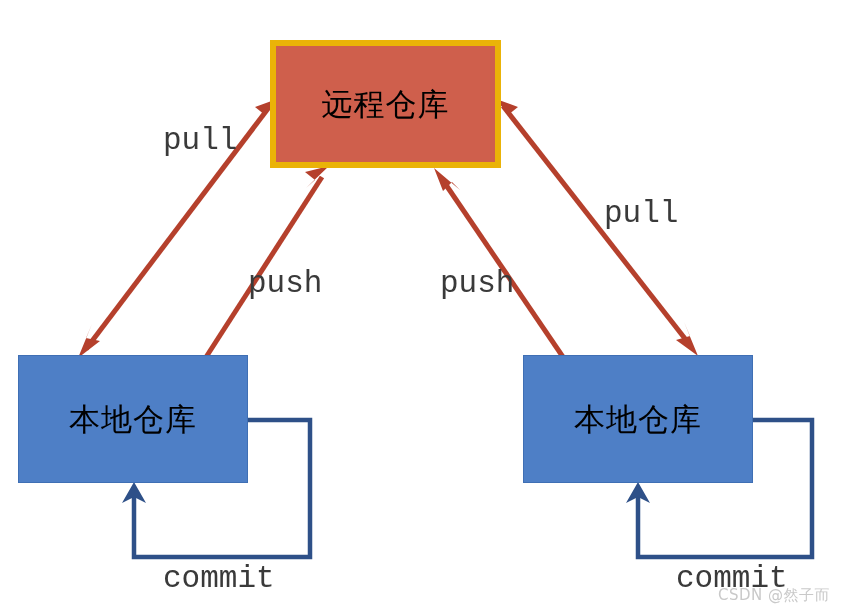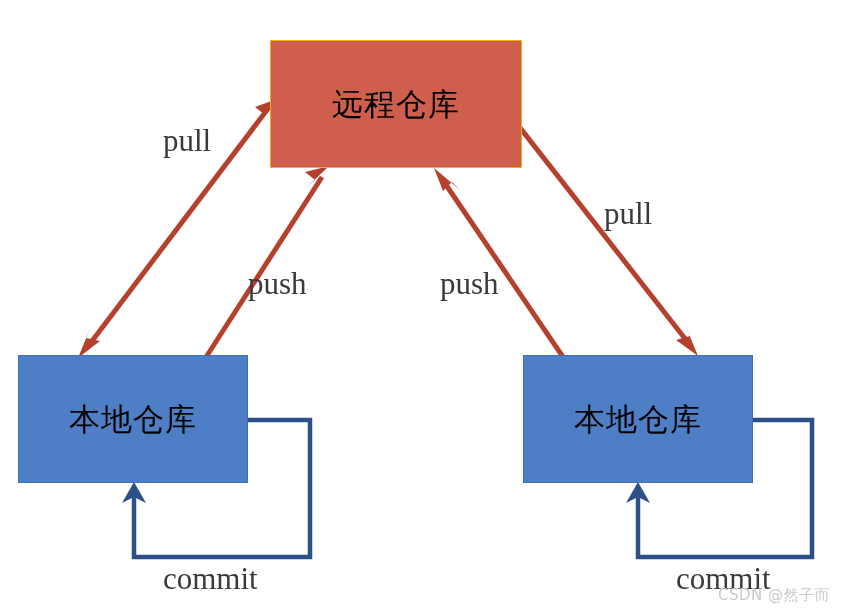--- a/index.html
+++ b/index.html
@@ -34,21 +34,21 @@
   .node-label {
     font-family: "DejaVu Sans", "Liberation Sans", sans-serif;
     font-size: 31px;
     color: #000000;
     letter-spacing: 1px;
     line-height: 1;
     white-space: nowrap;
   }
   .edge-label {
     position: absolute;
-    font-family: Liberation Serif, serif;
+    font-family: Liberation Mono, monospace;
     font-size: 31px;
     color: #3a3a3a;
     white-space: nowrap;
     line-height: 1;
   }
   .watermark-small {
     position: absolute;
     font-family: "DejaVu Sans", "Liberation Sans", sans-serif;
     font-size: 15px;
     color: #c9c9c9;
@@ -113,22 +113,22 @@
       <polygon points="134,482 146,503 134,497 122,503" fill="#2e5088"></polygon>
     </g>
 
     
     <g>
       <path d="M 753 420 L 812 420 L 812 557 L 638 557 L 638 495" fill="none" stroke="#2e5088" stroke-width="4.5" stroke-linejoin="miter" stroke-linecap="butt"></path>
       <polygon points="638,482 650,503 638,497 626,503" fill="#2e5088"></polygon>
     </g>
   </svg>
 
-  <div class="node-box" style="left:270px; top:40px; width:252px; height:128px;
-              background:#cf5f4c; border:1px solid #eab308;">
+  <div class="node-box" style="left:270px; top:40px; width:231px; height:128px;
+              background:#cf5f4c; border:6px solid #eab308;">
     <span class="node-label">远程仓库</span>
   </div>
 
   <div class="node-box" style="left:18px; top:355px; width:230px; height:128px;
               background:#4e7fc6; border:1px solid #3f6fb4;">
     <span class="node-label">本地仓库</span>
   </div>
 
   <div class="node-box" style="left:523px; top:355px; width:230px; height:128px;
               background:#4e7fc6; border:1px solid #3f6fb4;">

